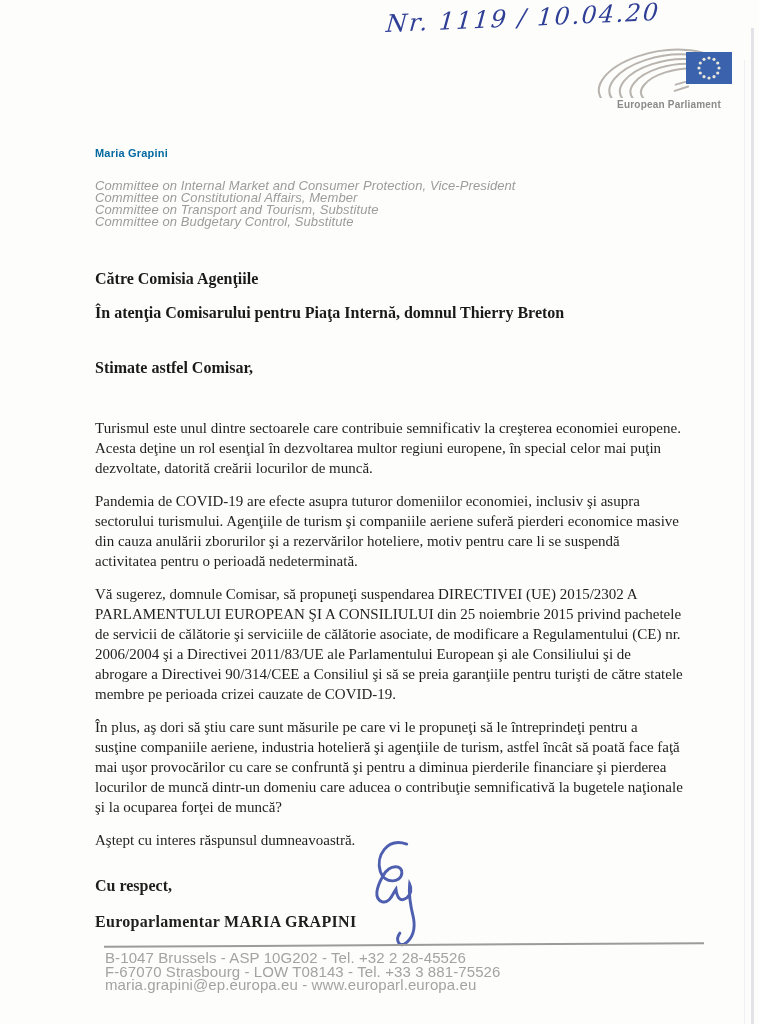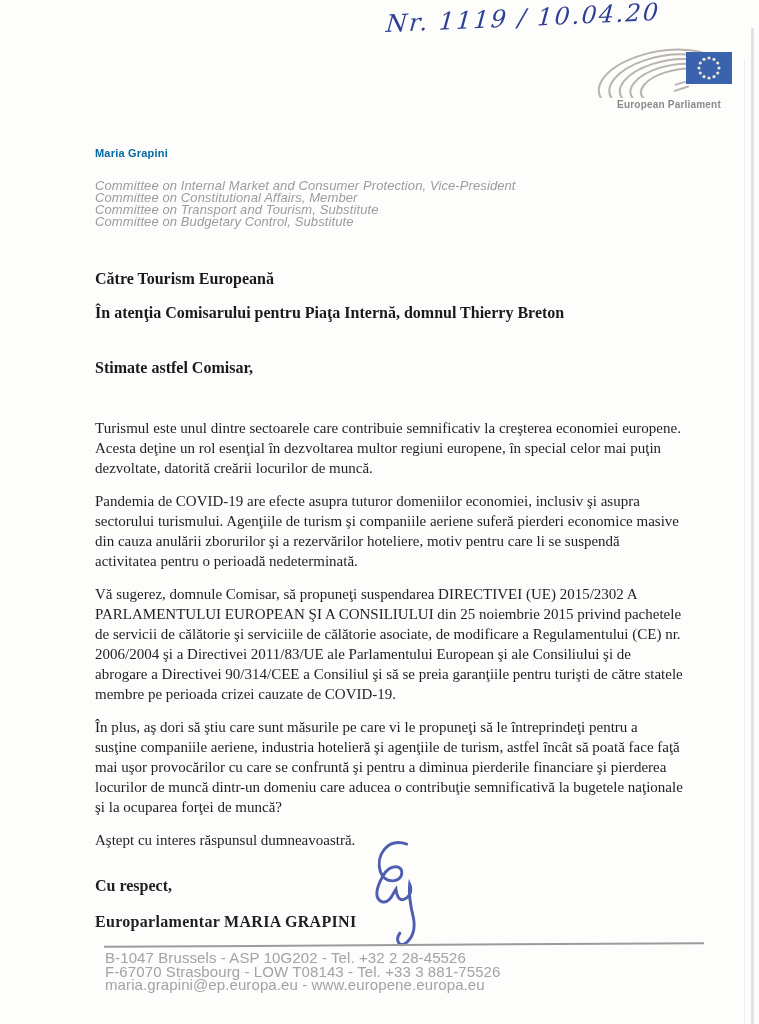--- a/index.html
+++ b/index.html
@@ -94,21 +94,21 @@
   <div class="sender">
     <div class="sender-name">Maria Grapini</div>
     <div class="sender-roles">
       <div>Committee on Internal Market and Consumer Protection, Vice-President</div>
       <div>Committee on Constitutional Affairs, Member</div>
       <div>Committee on Transport and Tourism, Substitute</div>
       <div>Committee on Budgetary Control, Substitute</div>
     </div>
   </div>
 
-  <div class="bold-line to-line">Către Tourism Europeană</div>
+  <div class="bold-line to-line">Către Comisia Agenţiile</div>
   <div class="bold-line attention-line">În atenţia Comisarului pentru Piaţa Internă, domnul Thierry Breton</div>
   <div class="bold-line salutation">Stimate astfel Comisar,</div>
 
   <div class="body-text">
     <p>Turismul este unul dintre sectoarele care contribuie semnificativ la creşterea economiei europene. Acesta deţine un rol esenţial în dezvoltarea multor regiuni europene, în special celor mai puţin dezvoltate, datorită creării locurilor de muncă.</p>
     <p>Pandemia de COVID-19 are efecte asupra tuturor domeniilor economiei, inclusiv şi asupra sectorului turismului. Agenţiile de turism şi companiile aeriene suferă pierderi economice masive din cauza anulării zborurilor şi a rezervărilor hoteliere, motiv pentru care li se suspendă activitatea pentru o perioadă nedeterminată.</p>
     <p>Vă sugerez, domnule Comisar, să propuneţi suspendarea DIRECTIVEI (UE) 2015/2302 A PARLAMENTULUI EUROPEAN ŞI A CONSILIULUI din 25 noiembrie 2015 privind pachetele de servicii de călătorie şi serviciile de călătorie asociate, de modificare a Regulamentului (CE) nr. 2006/2004 şi a Directivei 2011/83/UE ale Parlamentului European şi ale Consiliului şi de abrogare a Directivei 90/314/CEE a Consiliul şi să se preia garanţiile pentru turişti de către statele membre pe perioada crizei cauzate de COVID-19.</p>
     <p>În plus, aş dori să ştiu care sunt măsurile pe care vi le propuneţi să le întreprindeţi pentru a susţine companiile aeriene, industria hotelieră şi agenţiile de turism, astfel încât să poată face faţă mai uşor provocărilor cu care se confruntă şi pentru a diminua pierderile financiare şi pierderea locurilor de muncă dintr-un domeniu care aducea o contribuţie semnificativă la bugetele naţionale şi la ocuparea forţei de muncă?</p>
     <p class="closing">Aştept cu interes răspunsul dumneavoastră.</p>
     <div class="signoff-respect">Cu respect,</div>
@@ -119,18 +119,18 @@
     <path d="M58 10 C38 3, 26 22, 31 38 C35 51, 52 50, 53 40 C54 31, 41 30, 34 42
              C27 54, 24 66, 33 69 C41 71, 44 60, 47 56 C48 64, 51 70, 58 65
              C63 61, 63 55, 61 51 C60 60, 62 74, 65 86 C67 97, 64 107, 56 112
              C50 115, 46 108, 51 101" fill="none" stroke="#4f5fb0" stroke-width="3" stroke-linecap="round"></path>
   </svg>
 
   <div class="footer-rule"></div>
   <div class="footer">
     <div>B-1047 Brussels - ASP 10G202 - Tel. +32 2 28-45526</div>
     <div>F-67070 Strasbourg - LOW T08143 - Tel. +33 3 881-75526</div>
-    <div>maria.grapini@ep.europa.eu - www.europene.europa.eu</div>
+    <div>maria.grapini@ep.europa.eu - www.europarl.europa.eu</div>
   </div>
 
   <div class="scan-edge-1"></div>
   <div class="scan-edge-2"></div>
 </div>
 
 </body></html>

